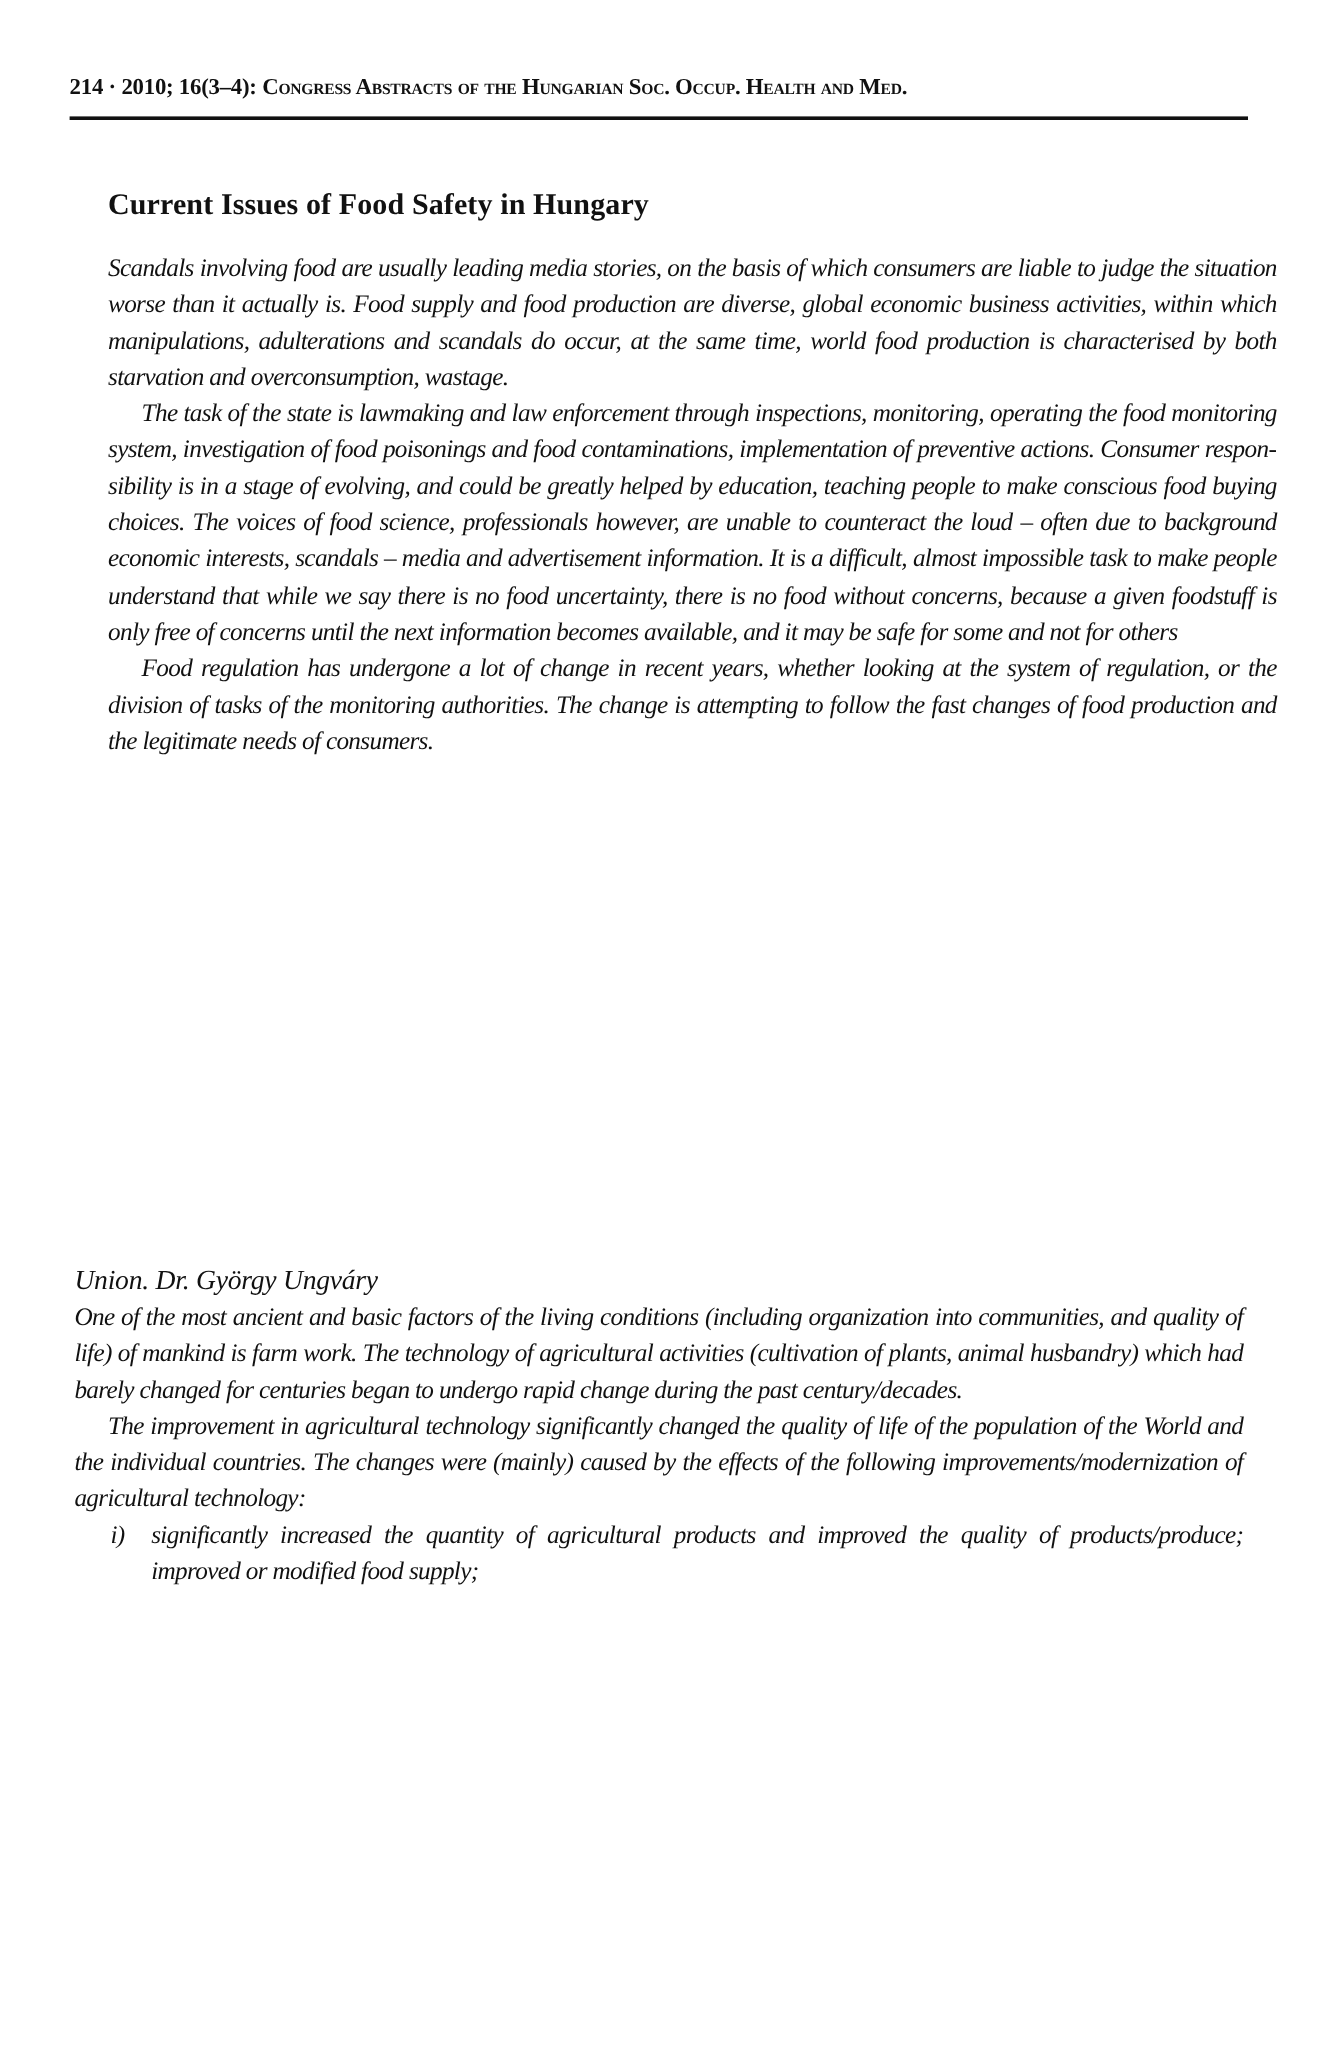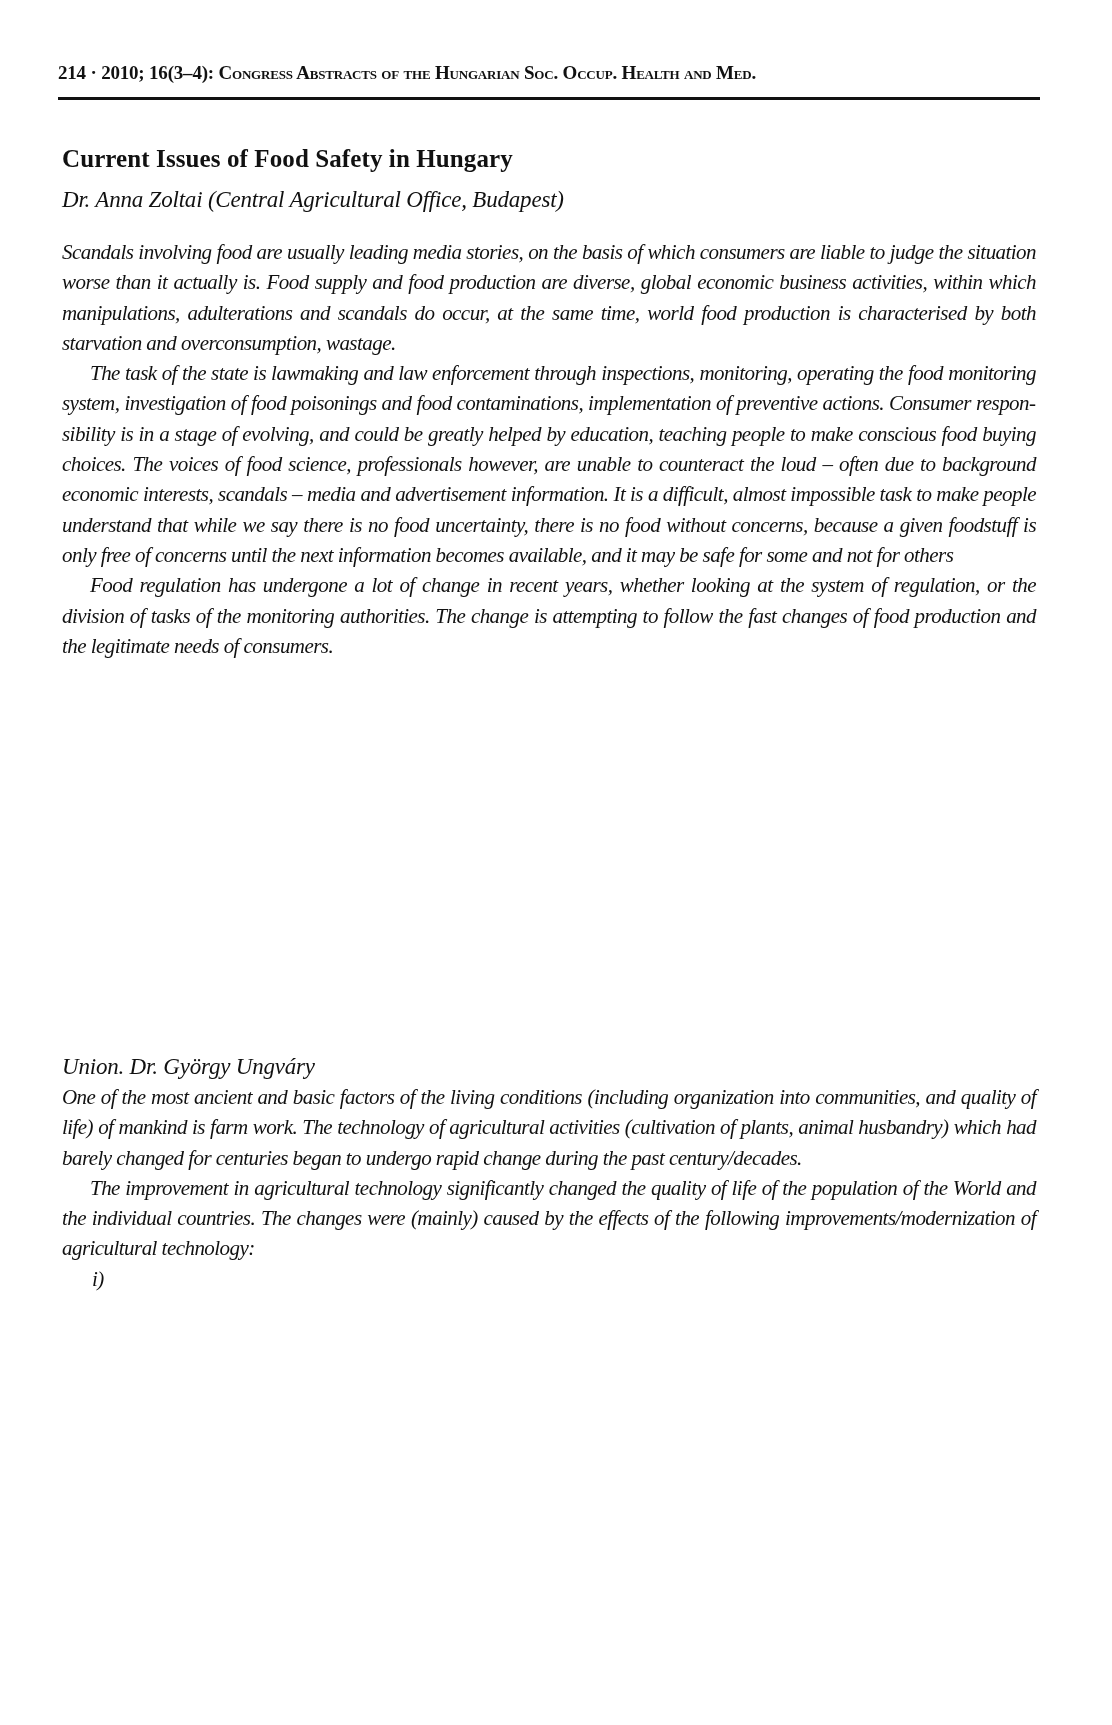--- a/index.html
+++ b/index.html
@@ -93,34 +93,34 @@
 <body>
 
 <div class="running-head">
   <span>214</span>
   <span>·</span>
   <span>2010; 16(3–4):</span>
   <span class="sc">Congress Abstracts of the Hungarian Soc. Occup. Health and Med.</span>
 </div>
 <div class="head-rule"></div>
 
-<div class="article" style="top:144px;">
+<div class="article" style="top:156px;margin-left:28px;">
   <h2 class="article-title">Current Issues of Food Safety in Hungary</h2>
-  <div class="article-author" style="margin-top:11px;">Dr. Anna Zoltai (Central Agricultural Office, Budapest)</div>
   <div class="body-text" style="margin-top:22px;">
     <p>Scandals involving food are usually leading media stories, on the basis of which consumers are liable to judge the situation worse than it actually is. Food supply and food production are diverse, global economic business activities, within which manipulations, adulterations and scandals do occur, at the same time, world food production is characterised by both starvation and overconsumption, wastage.</p>
     <p class="indent">The task of the state is lawmaking and law enforcement through inspections, monitoring, operating the food monitoring system, investigation of food poisonings and food contaminations, implementation of preventive actions. Consumer respon­sibility is in a stage of evolving, and could be greatly helped by education, teaching people to make conscious food buying choices. The voices of food science, profes­sionals however, are unable to counteract the loud – often due to background eco­nomic interests, scandals – media and advertisement information. It is a difficult, almost impossible task to make people understand that while we say there is no food uncertainty, there is no food without concerns, because a given foodstuff is only free of concerns until the next information becomes available, and it may be safe for some and not for others</p>
     <p class="indent">Food regulation has undergone a lot of change in recent years, whether looking at the system of regulation, or the division of tasks of the monitoring authorities. The change is attempting to follow the fast changes of food production and the le­gitimate needs of consumers.</p>
   </div>
 </div>
 
 <div class="article" style="top:1038px;">
   <div class="article-author" style="margin-top:14px;">Union. Dr. György Ungváry</div>
   <div class="body-text" style="">
     <p>One of the most ancient and basic factors of the living conditions (including organi­zation into communities, and quality of life) of mankind is farm work. The technol­ogy of agricultural activities (cultivation of plants, animal husbandry) which had barely changed for centuries began to undergo rapid change during the past cen­tury/decades.</p>
     <p class="indent">The improvement in agricultural technology significantly changed the quality of life of the population of the World and the individual countries. The changes were (mainly) caused by the effects of the following improvements/modernization of ag­ricultural technology:</p>
     <ul class="list">
       <li>
         <span class="marker">i)</span>
+        <span>significantly increased the quantity of agricultural products and improved the quality of products/produce; improved or modified food supply;</span>
       </li>
     </ul>
   </div>
 </div>
 
 </body></html>

